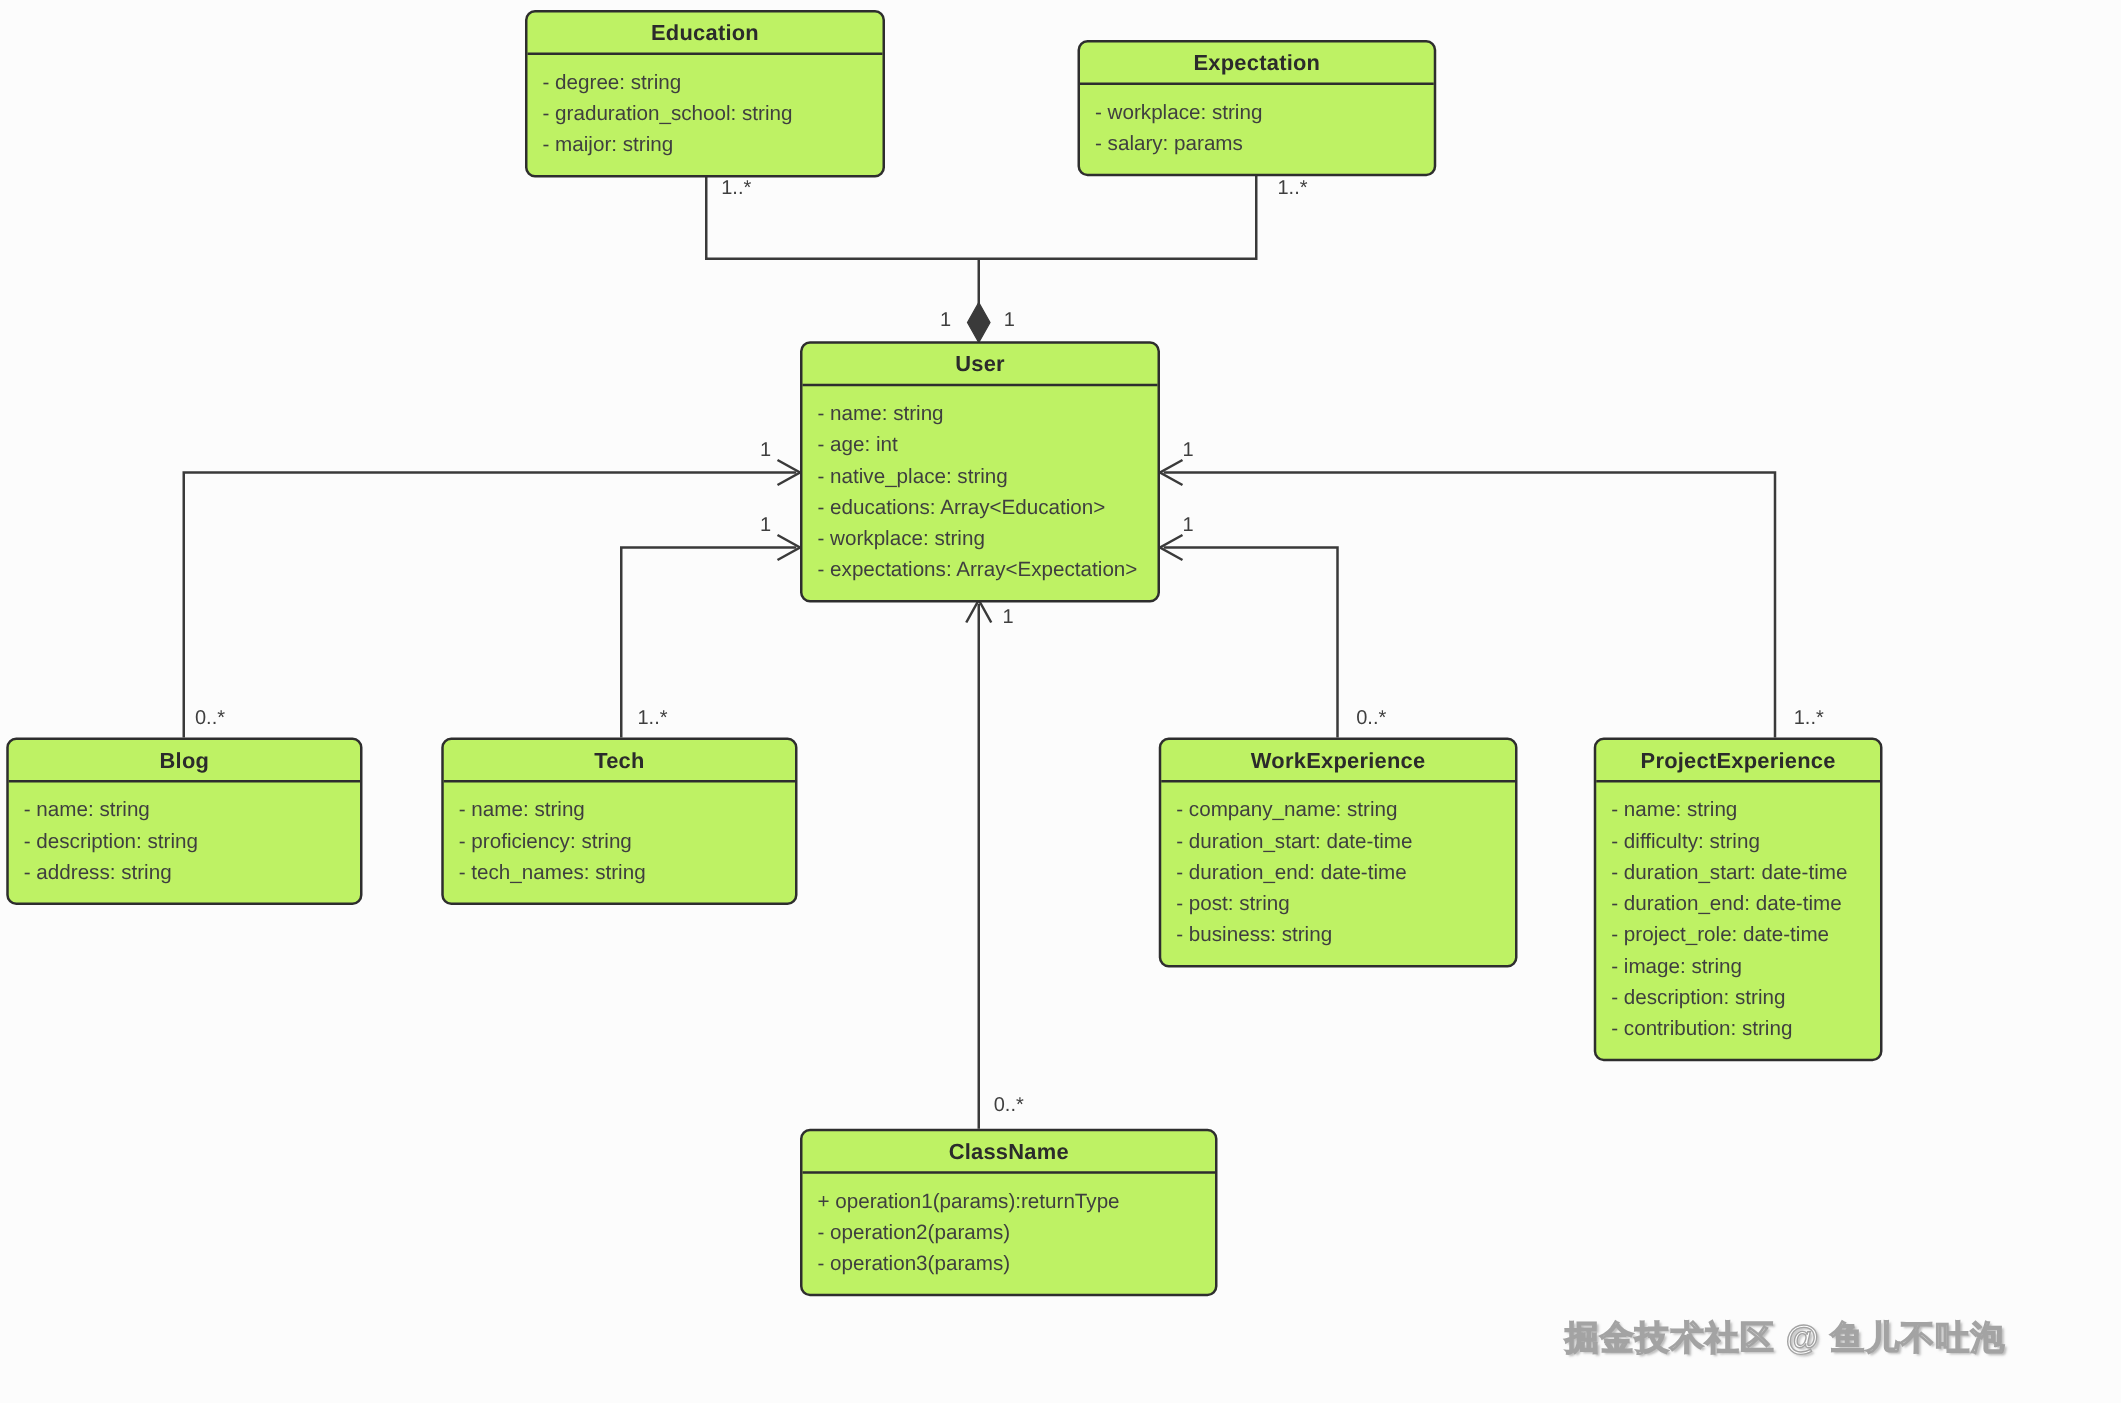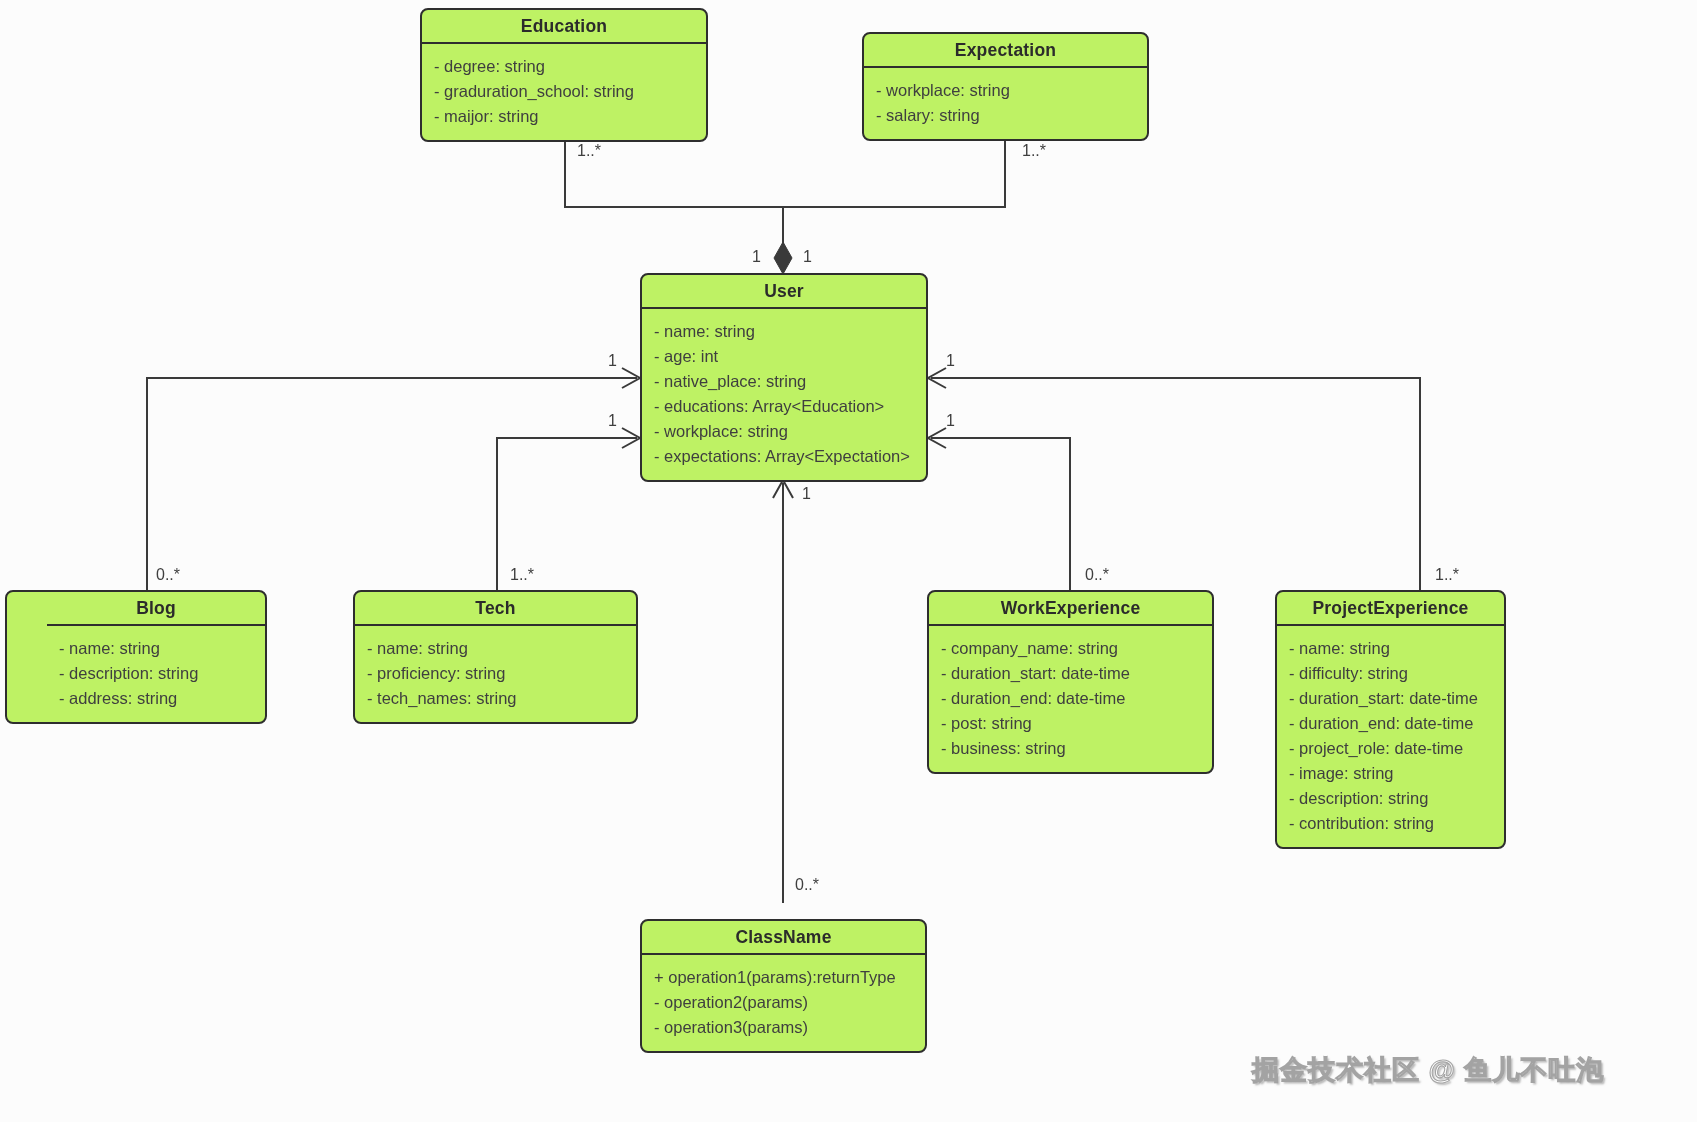--- a/index.html
+++ b/index.html
@@ -31,25 +31,25 @@
     letter-spacing:.2px;
   }
   .uml-attrs{padding:10px 12px 11px;}
   .attr{font-size:16.5px;line-height:25px;color:var(--text);white-space:nowrap;}
   .mult{
     position:absolute;font-size:16px;color:var(--text);white-space:nowrap;
   }
   #box-education{left:420px;top:8px;width:288px;}
   #box-expectation{left:862px;top:32px;width:287px;}
   #box-user{left:640px;top:273px;width:288px;}
-  #box-blog{left:5px;top:590px;width:262px;padding-left:40px;}
+  #box-blog{left:5px;top:590px;width:285px;}
   #box-tech{left:353px;top:590px;width:285px;}
   #box-work{left:927px;top:590px;width:287px;}
   #box-project{left:1275px;top:590px;width:231px;}
-  #box-classname{left:640px;top:903px;width:287px;margin-top:16px;}
+  #box-classname{left:640px;top:903px;width:334px;}
 
   #lbl-education-mult{left:577px;top:142px;}
   #lbl-expectation-mult{left:1022px;top:142px;}
   #lbl-diamond-left{left:752px;top:248px;}
   #lbl-diamond-right{left:803px;top:248px;}
   #lbl-user-left-top{left:608px;top:352px;}
   #lbl-user-left-bottom{left:608px;top:412px;}
   #lbl-user-right-top{left:946px;top:352px;}
   #lbl-user-right-bottom{left:946px;top:412px;}
   #lbl-user-bottom{left:802px;top:485px;}
@@ -99,21 +99,21 @@
       <div class="attr">- degree: string</div>
       <div class="attr">- graduration_school: string</div>
       <div class="attr">- maijor: string</div>
     </div>
 </div>
 
 <div id="box-expectation" class="uml-class">
   <div class="uml-title">Expectation</div>
   <div class="uml-attrs">
       <div class="attr">- workplace: string</div>
-      <div class="attr">- salary: string</div>
+      <div class="attr">- salary: params</div>
     </div>
 </div>
 
 <div id="box-user" class="uml-class">
   <div class="uml-title">User</div>
   <div class="uml-attrs">
       <div class="attr">- name: string</div>
       <div class="attr">- age: int</div>
       <div class="attr">- native_place: string</div>
       <div class="attr">- educations: Array&lt;Education&gt;</div>

